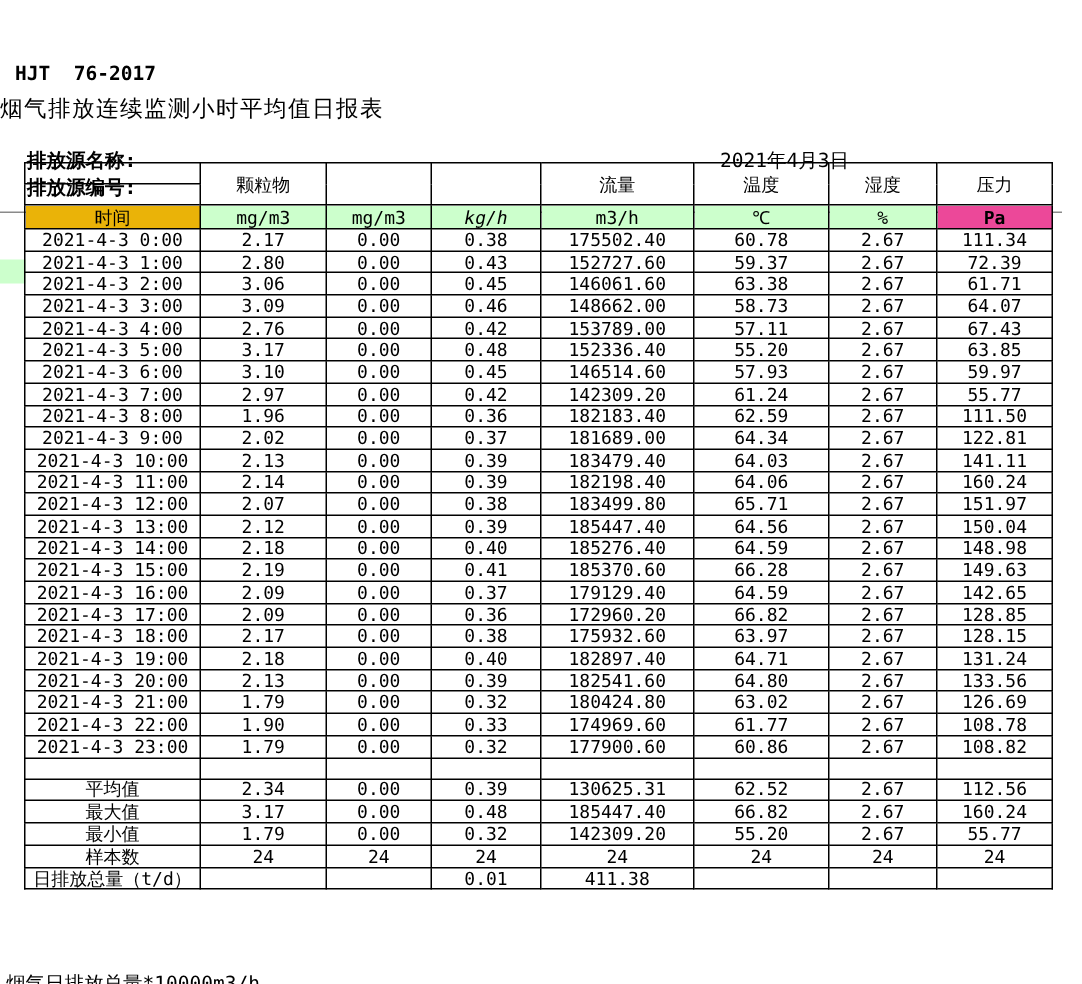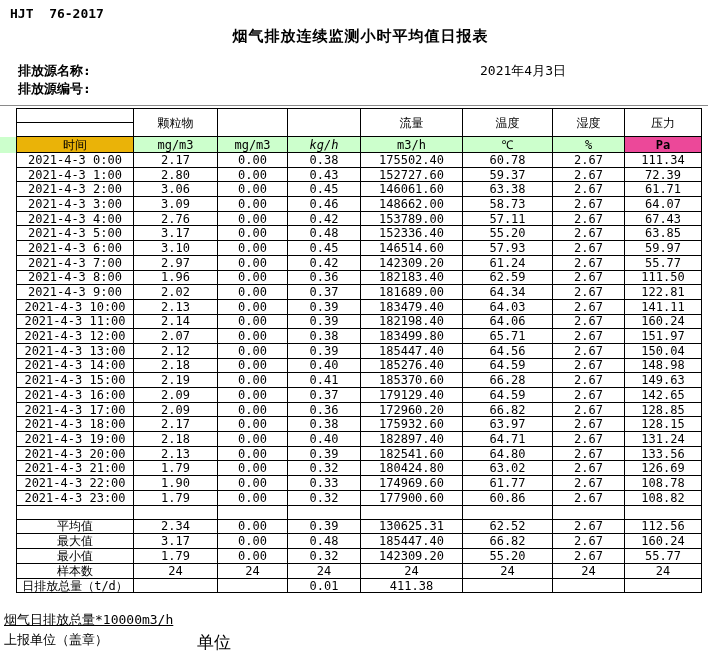--- a/index.html
+++ b/index.html
@@ -1,23 +1,23 @@
 <!DOCTYPE html>
 <html><head>
 <meta charset="utf-8">
 <style>
   html,body{margin:0;padding:0;}
   body{
     width:721px;height:656px;background:#ffffff;color:#000;
     font-family:"DejaVu Sans Mono","Liberation Mono",monospace;
     position:relative;overflow:hidden;
   }
-  .abs{position:absolute;}
+  .abs{position:absolute;margin-top:36px;}
   .std-code{top:6px;left:10px;font-size:13px;font-weight:bold;white-space:pre;}
-  .title{top:27px;left:0;width:721px;text-align:center;font-size:15px;font-weight:bold;letter-spacing:1px;}
+  .title{top:27px;left:0;width:721px;text-align:left;font-size:15px;font-weight:normal;letter-spacing:1px;}
   .src-name{top:62px;left:18px;font-size:13px;font-weight:bold;}
   .src-code{top:80px;left:18px;font-size:13px;font-weight:bold;}
   .date{top:62px;left:480px;font-size:13px;}
   .topline{top:105px;left:0;width:708px;height:1px;background:#8a8a8a;}
   .green-stripe{left:0;width:17px;background:#ccffcc;z-index:0;}
 
   table#report-table{
     position:absolute;top:108px;left:16px;width:685px;
     border-collapse:collapse;table-layout:fixed;z-index:1;
   }

